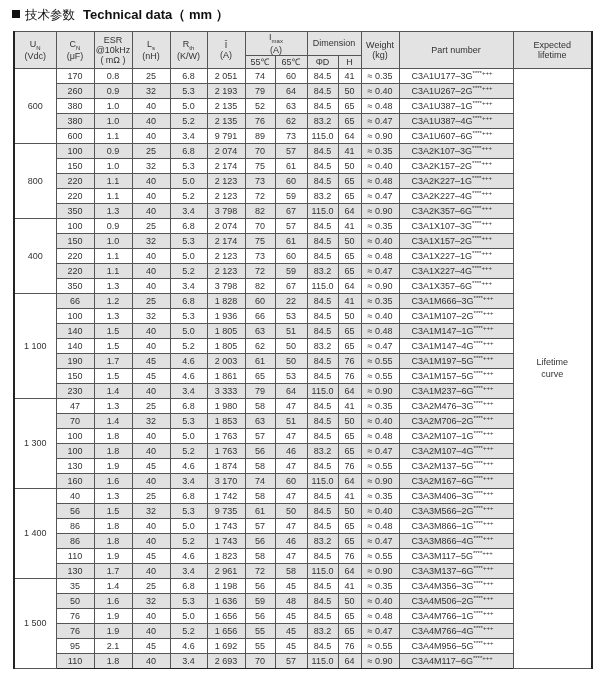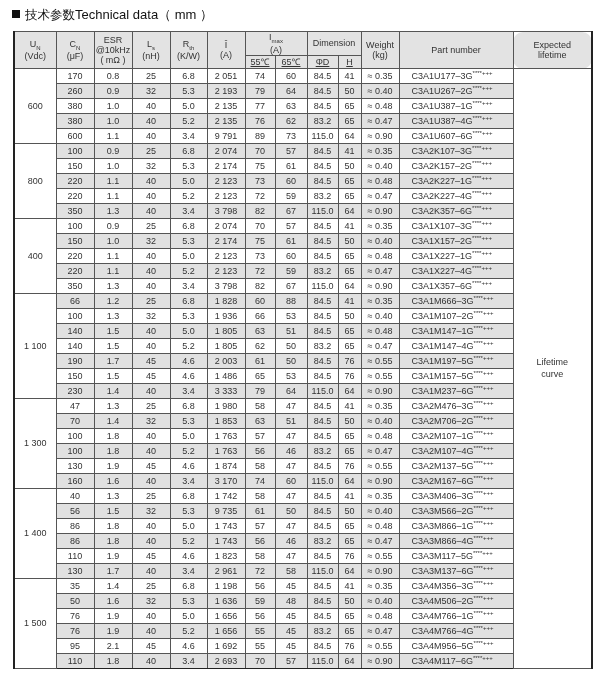--- a/index.html
+++ b/index.html
@@ -1,31 +1,31 @@
 <!DOCTYPE html>
 <html><head>
 <meta charset="utf-8">
 <style>
   html, body { margin: 0; padding: 0; background: #ffffff; }
   body { width: 601px; height: 692px; position: relative; font-family: "Liberation Sans", sans-serif; color: #222; overflow: hidden; }
   .title { position: absolute; left: 12px; top: 6px; font-size: 13px; color: #111; white-space: nowrap; }
   .title .sq { display: inline-block; width: 8px; height: 8px; background: #111; margin-right: 5px; vertical-align: 1px; }
   .title .cn { font-family: "DejaVu Sans", sans-serif; font-size: 12.5px; margin-top: 8px; }
-  .title .en { font-weight: normal; }
+  .title .en { font-weight: bold; margin-left: 8px; }
   table { position: absolute; left: 13px; top: 31px; border-collapse: collapse; table-layout: fixed; width: 578px; font-size: 9px; }
   td, th { border: 1px solid #555; text-align: center; padding: 0; font-weight: normal; line-height: 1.15; }
   th { background: #e3e3e3; color: #333; font-size: 9px; }
   thead tr.h1 th { height: 23px; }
-  thead tr.h2 th { height: 12px; text-decoration: underline; }
+  thead tr.h2 th { height: 12px; }
   tbody td { height: 14px; color: #333; }
   tbody tr.shade td.d { background: #e1e1e1; }
   td.volt { background: #fff; font-size: 9px; }
   td.life { background: #fff; font-size: 9px; line-height: 1.3; }
   .outer-left { border-left: 2px solid #222; }
-  .outer-right { border-right: 2px solid #222; border-radius: 10px; }
+  .outer-right { border-right: 2px solid #222; }
   tbody tr.gstart td { border-top: 1.5px solid #222; }
   tbody tr.last td { border-bottom: 1.5px solid #222; }
   sub, sup { font-size: 6px; }
   .pn { text-align: left; padding-left: 12px; }
   .pn sup { font-size: 6px; }
 </style>
 </head>
 <body>
 
 <div class="title">
@@ -97,21 +97,21 @@
         <td class="d">50</td>
         <td class="d">≈ 0.40</td>
         <td class="d pn"><span>C3A1U267–2G</span><sup>****+++</sup></td>
       </tr>
       <tr>
         <td class="d">380</td>
         <td class="d">1.0</td>
         <td class="d">40</td>
         <td class="d">5.0</td>
         <td class="d">2 135</td>
-        <td class="d">77</td>
+        <td class="d">52</td>
         <td class="d">63</td>
         <td class="d">84.5</td>
         <td class="d">65</td>
         <td class="d">≈ 0.48</td>
         <td class="d pn"><span>C3A1U387–1G</span><sup>****+++</sup></td>
       </tr>
       <tr class="shade">
         <td class="d">380</td>
         <td class="d">1.0</td>
         <td class="d">40</td>
@@ -270,21 +270,21 @@
         <td class="d pn"><span>C3A1X357–6G</span><sup>****+++</sup></td>
       </tr>
       <tr class="shade gstart">
         <td class="volt outer-left" rowspan="7">1 100</td>
         <td class="d">66</td>
         <td class="d">1.2</td>
         <td class="d">25</td>
         <td class="d">6.8</td>
         <td class="d">1 828</td>
         <td class="d">60</td>
-        <td class="d">88</td>
+        <td class="d">22</td>
         <td class="d">84.5</td>
         <td class="d">41</td>
         <td class="d">≈ 0.35</td>
         <td class="d pn"><span>C3A1M666–3G</span><sup>****+++</sup></td>
       </tr>
       <tr>
         <td class="d">100</td>
         <td class="d">1.3</td>
         <td class="d">32</td>
         <td class="d">5.3</td>
@@ -333,21 +333,21 @@
         <td class="d">84.5</td>
         <td class="d">76</td>
         <td class="d">≈ 0.55</td>
         <td class="d pn"><span>C3A1M197–5G</span><sup>****+++</sup></td>
       </tr>
       <tr>
         <td class="d">150</td>
         <td class="d">1.5</td>
         <td class="d">45</td>
         <td class="d">4.6</td>
-        <td class="d">1 486</td>
+        <td class="d">1 861</td>
         <td class="d">65</td>
         <td class="d">53</td>
         <td class="d">84.5</td>
         <td class="d">76</td>
         <td class="d">≈ 0.55</td>
         <td class="d pn"><span>C3A1M157–5G</span><sup>****+++</sup></td>
       </tr>
       <tr class="shade">
         <td class="d">230</td>
         <td class="d">1.4</td>

